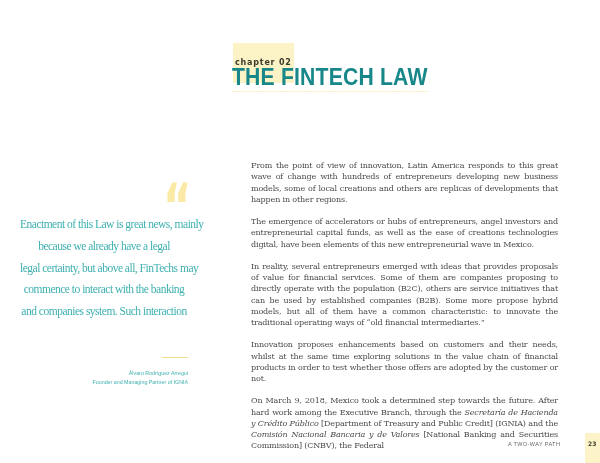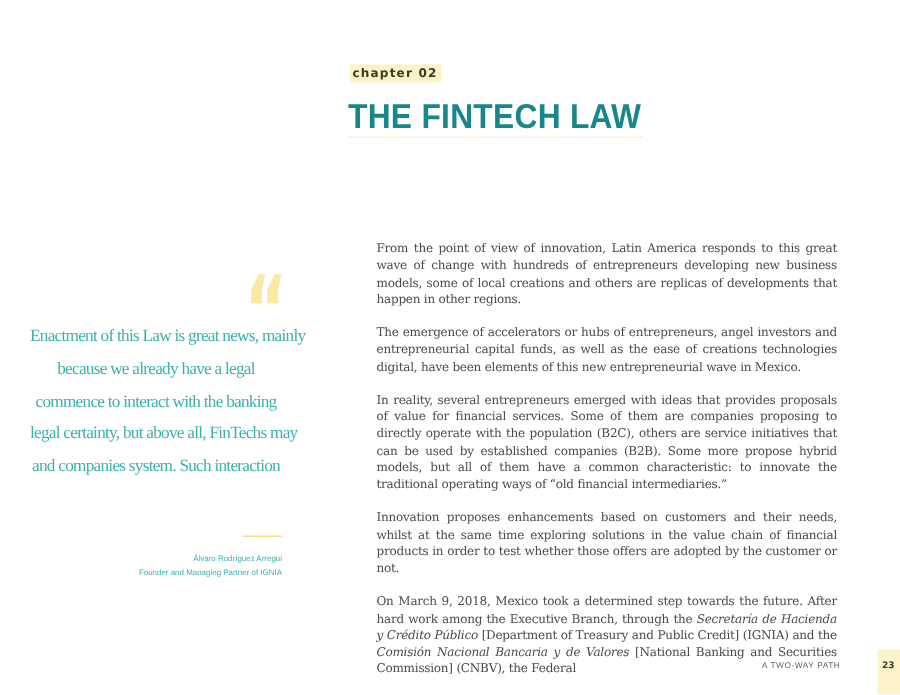--- a/index.html
+++ b/index.html
@@ -3,21 +3,21 @@
   <meta charset="utf-8">
   <style>
     * { margin: 0; padding: 0; box-sizing: border-box; }
     html, body { width: 600px; height: 463px; background: #ffffff; overflow: hidden; }
     body { position: relative; font-family: "DejaVu Serif", serif; }
 
     .chapter-label {
       position: absolute; left: 233px; top: 43px;
       font-family: "DejaVu Sans", sans-serif; font-weight: bold;
       font-size: 8px; letter-spacing: 0.8px; color: #3b3b2a;
-      background: #fbf3c6; padding: 1px 2px; line-height: 10px;
+      background: #fbf3c6; padding: 15px 2px; line-height: 10px;
     }
     .page-title {
       position: absolute; left: 232px; top: 64px;
       font-family: "Liberation Sans", sans-serif; font-weight: bold;
       font-size: 23px; letter-spacing: 0.2px; color: #17878a;
       line-height: 26px; transform: scaleX(0.92); transform-origin: left top;
       border-bottom: 1px dotted #f6e6a6; padding-bottom: 1px;
       white-space: nowrap;
     }
 
@@ -73,22 +73,22 @@
 <body>
 
 <div class="chapter-label">chapter 02</div>
 <div class="page-title">THE FINTECH LAW</div>
 
 <div class="quote-mark">“</div>
 
 <div class="pull-quote">
   <span class="line">Enactment of this Law is great news, mainly</span>
   <span class="line">because we already have a legal</span>
+  <span class="line">legal certainty, but above all, FinTechs may</span>
   <span class="line">commence to interact with the banking</span>
-  <span class="line">legal certainty, but above all, FinTechs may</span>
   <span class="line">and companies system. Such interaction</span>
 </div>
 <div class="quote-rule"></div>
 <div class="attribution">
   <div>Álvaro Rodríguez Arregui</div>
   <div>Founder and Managing Partner of IGNIA</div>
 </div>
 
 <div class="body-text">
   <p>From the point of view of innovation, Latin America responds to this great wave of change with hundreds of entrepreneurs developing new business models, some of local creations and others are replicas of developments that happen in other regions.</p>

